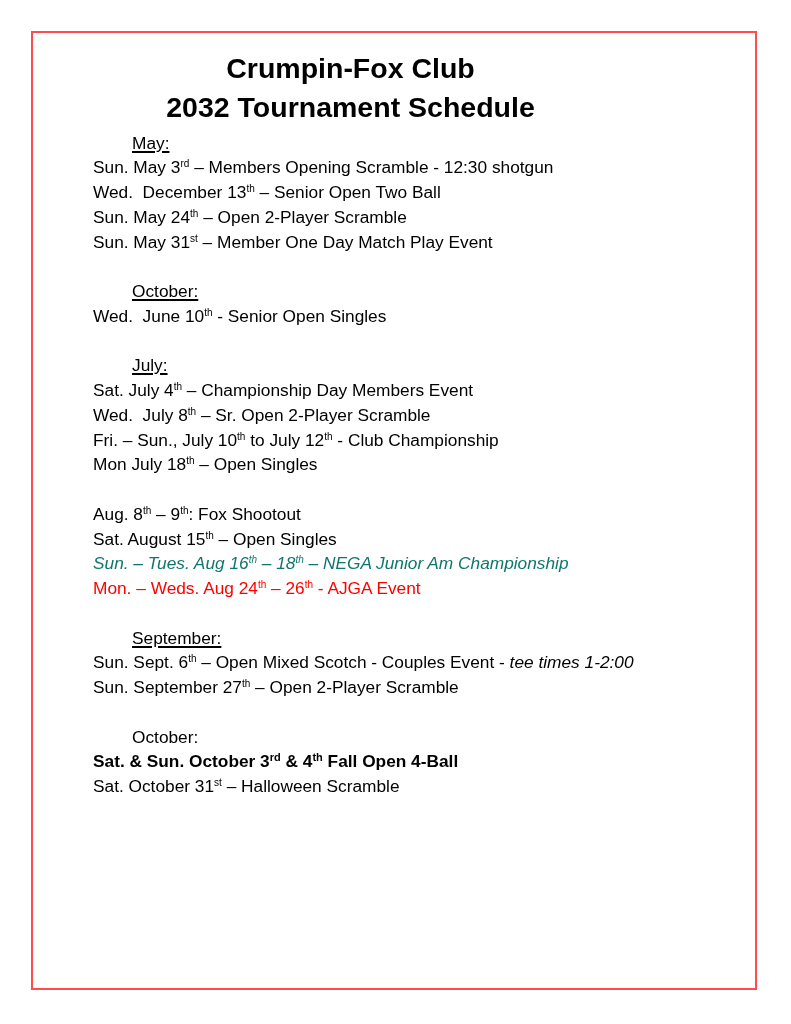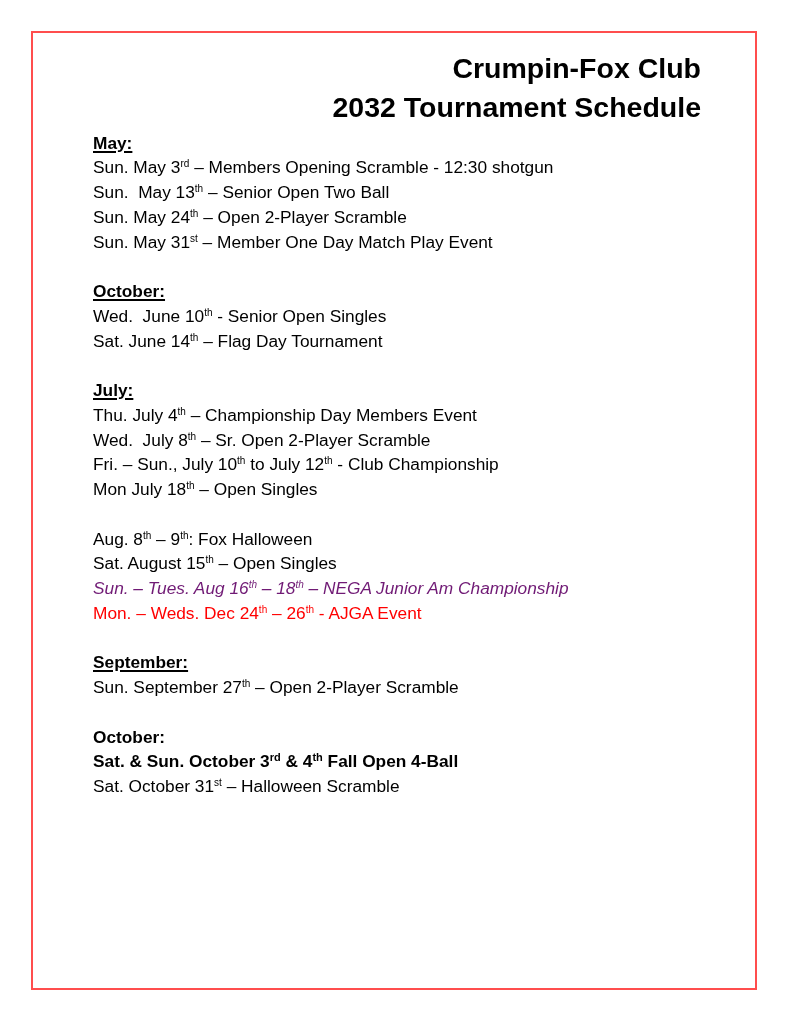--- a/index.html
+++ b/index.html
@@ -3,29 +3,29 @@
 <meta charset="utf-8">
 <style>
   html, body { margin: 0; padding: 0; background: #ffffff; }
   body { width: 791px; height: 1024px; position: relative; overflow: hidden;
          font-family: "Liberation Sans", sans-serif; color: #000; }
   .page-border {
     position: absolute; left: 31px; top: 31px; width: 726px; height: 959px;
     border: 2px solid #ff4d4d; box-sizing: border-box;
   }
   .title {
-    position: absolute; left: 0; width: 701px; text-align: right;
+    position: absolute; left: 0; width: 701px; text-align: center;
     font-weight: bold; font-size: 28.5px; line-height: 39px; top: 49px;
   }
   .content {
     position: absolute; left: 93px; top: 130.5px; width: 640px;
     font-size: 17.3px; line-height: 24.75px;
   }
   .line { white-space: pre; height: 24.75px; }
-  .heading { font-weight: bold; text-decoration: underline; text-underline-offset: 2px; text-decoration-thickness: 2px; }
+  .heading { font-weight: normal; text-decoration: underline; text-underline-offset: 2px; text-decoration-thickness: 2px; margin-left: 39px; }
   .heading.plain { text-decoration: none; }
   .blank { height: 24.75px; }
   sup { font-size: 10px; vertical-align: 0; position: relative; top: -6px; line-height: 0; margin-top: 19px; }
   .red { color: #ff0000; }
   .italic { font-style: italic; }
   .bold { font-weight: bold; }
   sup.bsup { font-size: 11px; }
 </style>
 </head>
 <body>
@@ -34,44 +34,44 @@
 
 <div class="title">
   <div>Crumpin-Fox Club</div>
   <div>2032 Tournament Schedule</div>
 </div>
 
 <div class="content">
 
   <div class="line heading">May:</div>
   <div class="line"><span>Sun. May 3</span><sup>rd</sup><span> – Members Opening Scramble - 12:30 shotgun</span></div>
-  <div class="line"><span>Sun.  May 13</span><sup>th</sup><span> – Senior Open Two Ball</span></div>
+  <div class="line"><span>Wed.  December 13</span><sup>th</sup><span> – Senior Open Two Ball</span></div>
   <div class="line"><span>Sun. May 24</span><sup>th</sup><span> – Open 2-Player Scramble</span></div>
   <div class="line"><span>Sun. May 31</span><sup>st</sup><span> – Member One Day Match Play Event</span></div>
   <div class="blank"></div>
 
   <div class="line heading">October:</div>
   <div class="line"><span>Wed.  June 10</span><sup>th</sup><span> - Senior Open Singles</span></div>
-  <div class="line"><span>Sat. June 14</span><sup>th</sup><span> – Flag Day Tournament</span></div>
   <div class="blank"></div>
 
   <div class="line heading">July:</div>
-  <div class="line"><span>Thu. July 4</span><sup>th</sup><span> – Championship Day Members Event</span></div>
+  <div class="line"><span>Sat. July 4</span><sup>th</sup><span> – Championship Day Members Event</span></div>
   <div class="line"><span>Wed.  July 8</span><sup>th</sup><span> – Sr. Open 2-Player Scramble</span></div>
   <div class="line"><span>Fri. – Sun., July 10</span><sup>th</sup><span> to July 12</span><sup>th</sup><span> - Club Championship</span></div>
   <div class="line"><span>Mon July 18</span><sup>th</sup><span> – Open Singles</span></div>
   <div class="blank"></div>
 
-  <div class="line"><span>Aug. 8</span><sup>th</sup><span> – 9</span><sup>th</sup><span>: Fox Halloween</span></div>
+  <div class="line"><span>Aug. 8</span><sup>th</sup><span> – 9</span><sup>th</sup><span>: Fox Shootout</span></div>
   <div class="line"><span>Sat. August 15</span><sup>th</sup><span> – Open Singles</span></div>
-  <div class="line red italic" style="color: #701a75;"><span>Sun. – Tues. Aug 16</span><sup>th</sup><span> – 18</span><sup>th</sup><span> – NEGA Junior Am Championship</span></div>
-  <div class="line red" style="color: rgb(255, 0, 0);"><span>Mon. – Weds. Dec 24</span><sup>th</sup><span> – 26</span><sup>th</sup><span> - AJGA Event</span></div>
+  <div class="line red italic" style="color: #0f766e;"><span>Sun. – Tues. Aug 16</span><sup>th</sup><span> – 18</span><sup>th</sup><span> – NEGA Junior Am Championship</span></div>
+  <div class="line red" style="color: rgb(255, 0, 0);"><span>Mon. – Weds. Aug 24</span><sup>th</sup><span> – 26</span><sup>th</sup><span> - AJGA Event</span></div>
   <div class="blank"></div>
 
   <div class="line heading">September:</div>
+  <div class="line"><span>Sun. Sept. 6</span><sup>th</sup><span> – Open Mixed Scotch - Couples Event - </span><span class="italic">tee times 1-2:00</span></div>
   <div class="line"><span>Sun. September 27</span><sup>th</sup><span> – Open 2-Player Scramble</span></div>
   <div class="blank"></div>
 
   <div class="line heading plain">October:</div>
   <div class="line bold"><span>Sat. &amp; Sun. October 3</span><sup class="bsup">rd</sup><span> &amp; 4</span><sup class="bsup">th</sup><span> Fall Open 4-Ball</span></div>
   <div class="line"><span>Sat. October 31</span><sup>st</sup><span> – Halloween Scramble</span></div>
 
 </div>
 
 </body></html>

